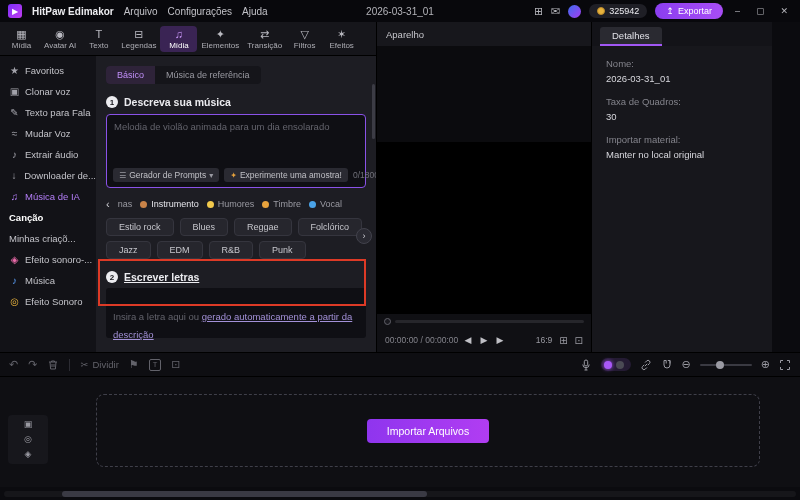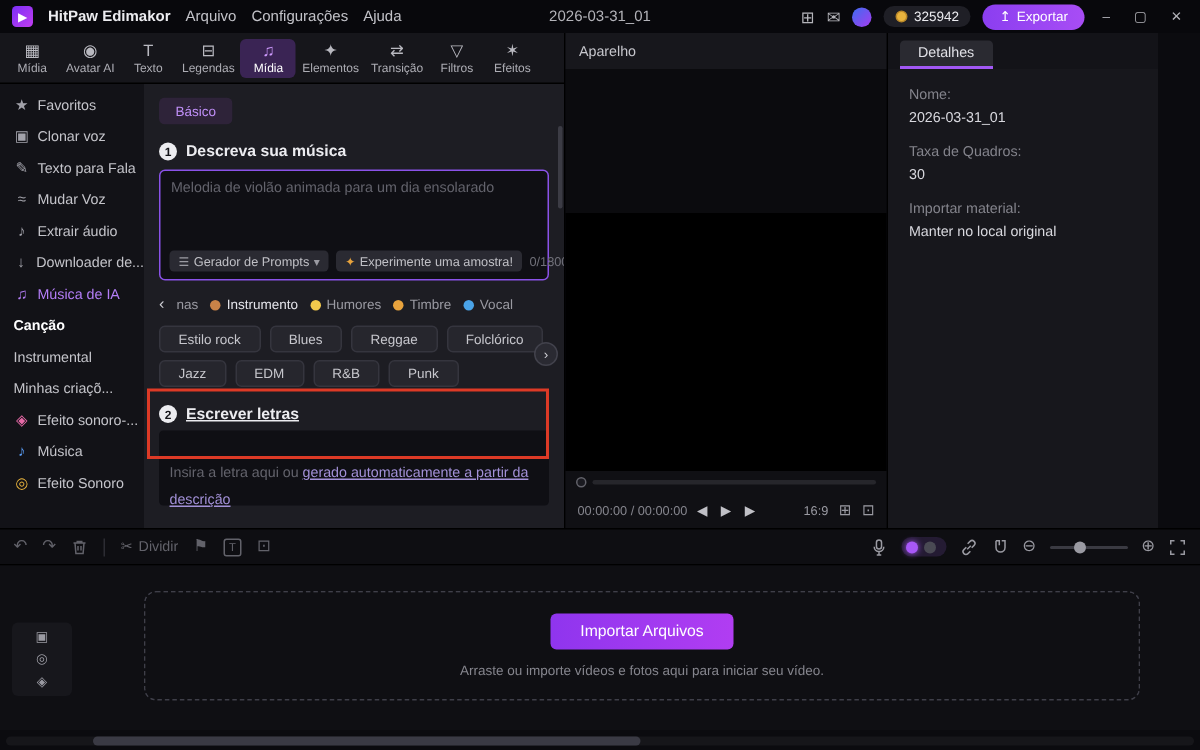--- a/index.html
+++ b/index.html
@@ -218,42 +218,40 @@
     <span>Downloader de...</span>
   </div>
   <div class="side-item active">
     <span class="si-icon">♫</span>
     <span>Música de IA</span>
   </div>
   <div class="side-item sub active-sub">
     <span>Canção</span>
   </div>
   <div class="side-item sub">
-    <span>Instrumental</span>
-  </div>
-  <div class="side-item sub">
     <span>Minhas criaçõ...</span>
   </div>
   <div class="side-item">
     <span class="si-icon pink">◈</span>
     <span>Efeito sonoro-...</span>
   </div>
   <div class="side-item">
     <span class="si-icon blue">♪</span>
     <span>Música</span>
   </div>
   <div class="side-item">
     <span class="si-icon gold">◎</span>
     <span>Efeito Sonoro</span>
   </div>
 </div>
 
 <div class="mainpanel">
   <div class="mtabs">
     <span class="mtab active">Básico</span>
+    <span class="mtab">Música de referência</span>
   </div>
 
   <div class="stephead">
     <span class="stepnum">1</span>
     <span class="steptitle">Descreva sua música</span>
   </div>
 
   <div class="descbox">
     <div class="ph">Melodia de violão animada para um dia ensolarado</div>
     <div class="chiprow">
@@ -412,21 +410,20 @@
 </div>
 
 <div class="timeline">
   <div class="trackbox">
     <span class="tb-ic2">▣</span>
     <span class="tb-ic2">◎</span>
     <span class="tb-ic2">◈</span>
   </div>
   <div class="importzone">
     <span class="import-btn">Importar Arquivos</span>
-    <span class="import-hint">Arraste ou importe vídeos e fotos aqui para iniciar seu vídeo.</span>
   </div>
 </div>
 
 <div class="hscroll">
   <div class="htrack">
     <div class="hthumb"></div>
   </div>
 </div>
 
 </body></html>

